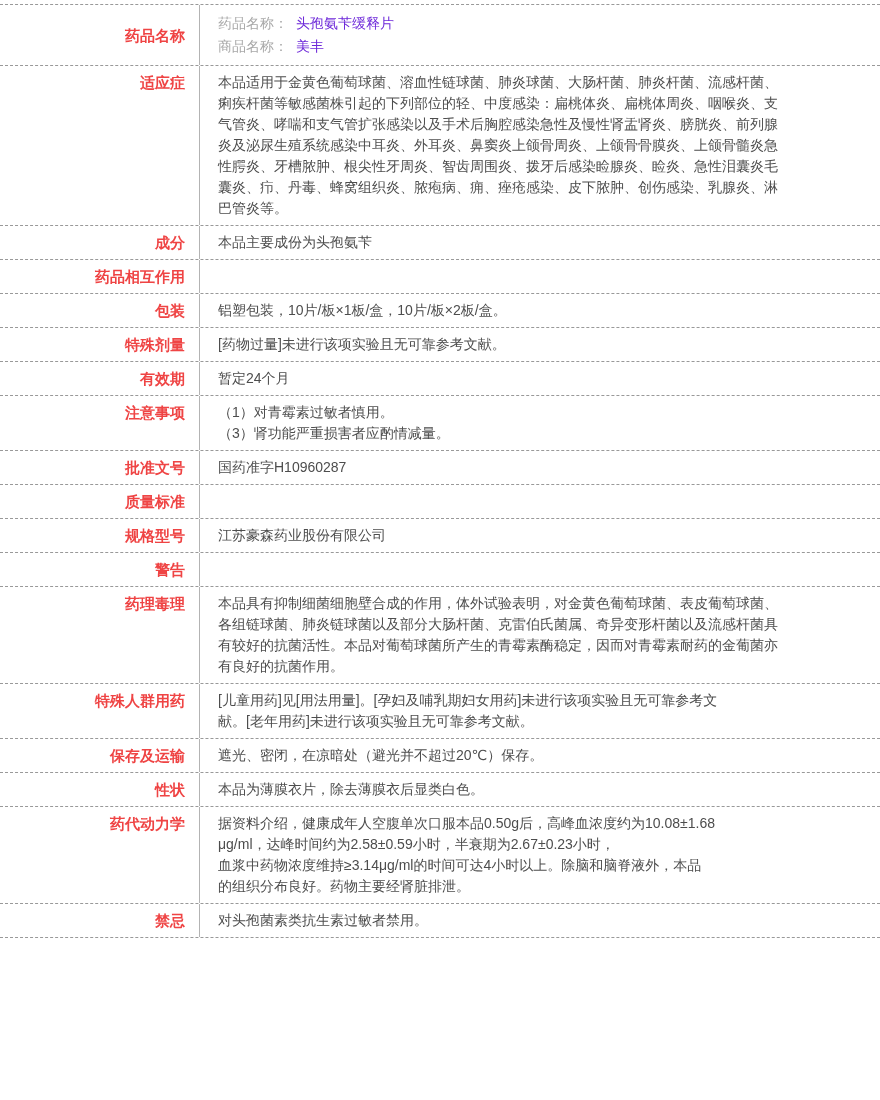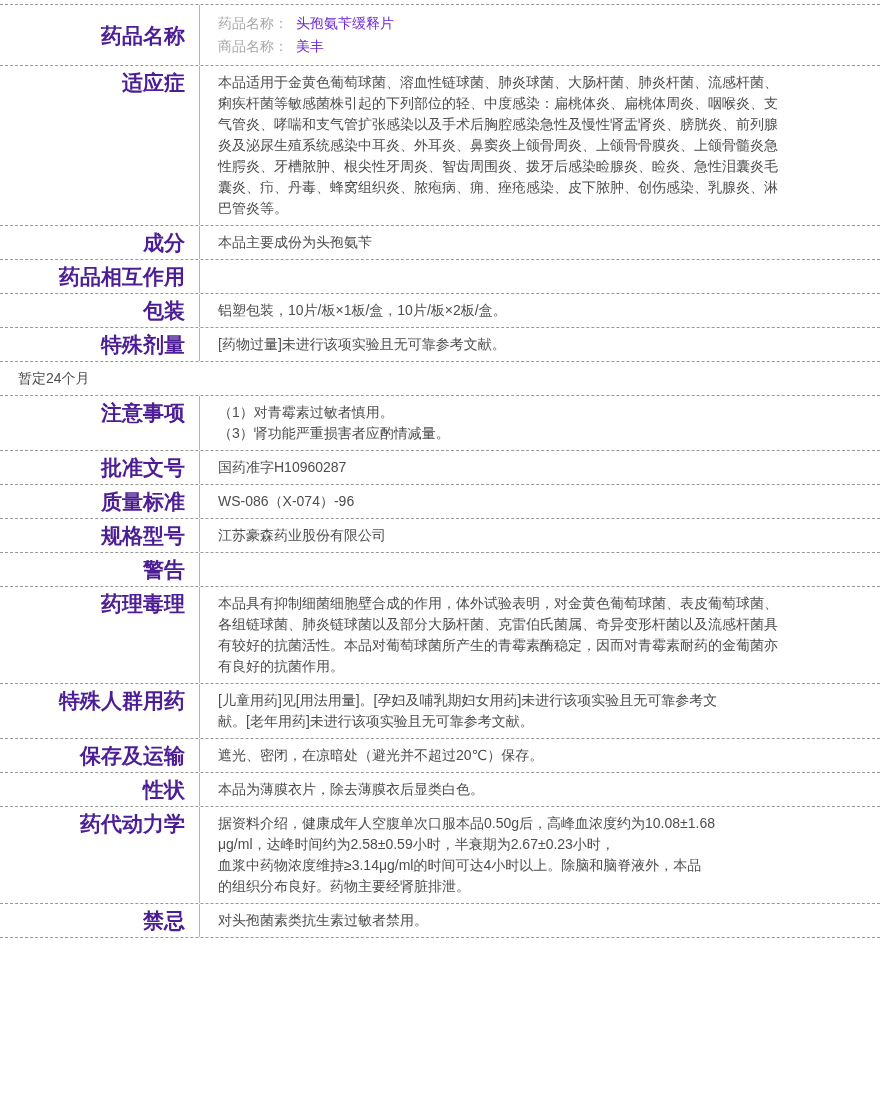--- a/index.html
+++ b/index.html
@@ -25,23 +25,23 @@
     align-items: stretch;
     border-bottom: 1px dashed #999999;
   }
   .label-cell {
     width: 200px;
     box-sizing: border-box;
     flex: 0 0 200px;
     padding: 7px 14px 6px 0;
     text-align: right;
     border-right: 1px solid #b3b3b3;
-    color: #4c1d95;
+    color: #ef4444;
     font-weight: bold;
-    font-size: 21px;
+    font-size: 15px;
     line-height: 20px;
   }
   .content-cell {
     flex: 1 1 auto;
     box-sizing: border-box;
     padding: 6px 14px 6px 18px;
     font-size: 14px;
     line-height: 21px;
     color: #4d4d4d;
     white-space: pre-line;
@@ -111,38 +111,38 @@
     <div class="label-cell">包装</div>
     <div class="content-cell">铝塑包装，10片/板×1板/盒，10片/板×2板/盒。</div>
   </div>
 
   <div class="row">
     <div class="label-cell">特殊剂量</div>
     <div class="content-cell">[药物过量]未进行该项实验且无可靠参考文献。</div>
   </div>
 
   <div class="row">
+    <div class="label-cell">有效期</div>
     <div class="content-cell">暂定24个月</div>
   </div>
 
 
   <div class="row">
     <div class="label-cell">注意事项</div>
     <div class="content-cell">（1）对青霉素过敏者慎用。
 （3）肾功能严重损害者应酌情减量。</div>
   </div>
 
   <div class="row">
     <div class="label-cell">批准文号</div>
     <div class="content-cell">国药准字H10960287</div>
   </div>
 
   <div class="row">
     <div class="label-cell">质量标准</div>
-    <div class="content-cell">WS-086（X-074）-96</div>
   </div>
 
   <div class="row">
     <div class="label-cell">规格型号</div>
     <div class="content-cell">江苏豪森药业股份有限公司</div>
   </div>
 
   <div class="row">
     <div class="label-cell">警告</div>
     <div class="content-cell"></div>

